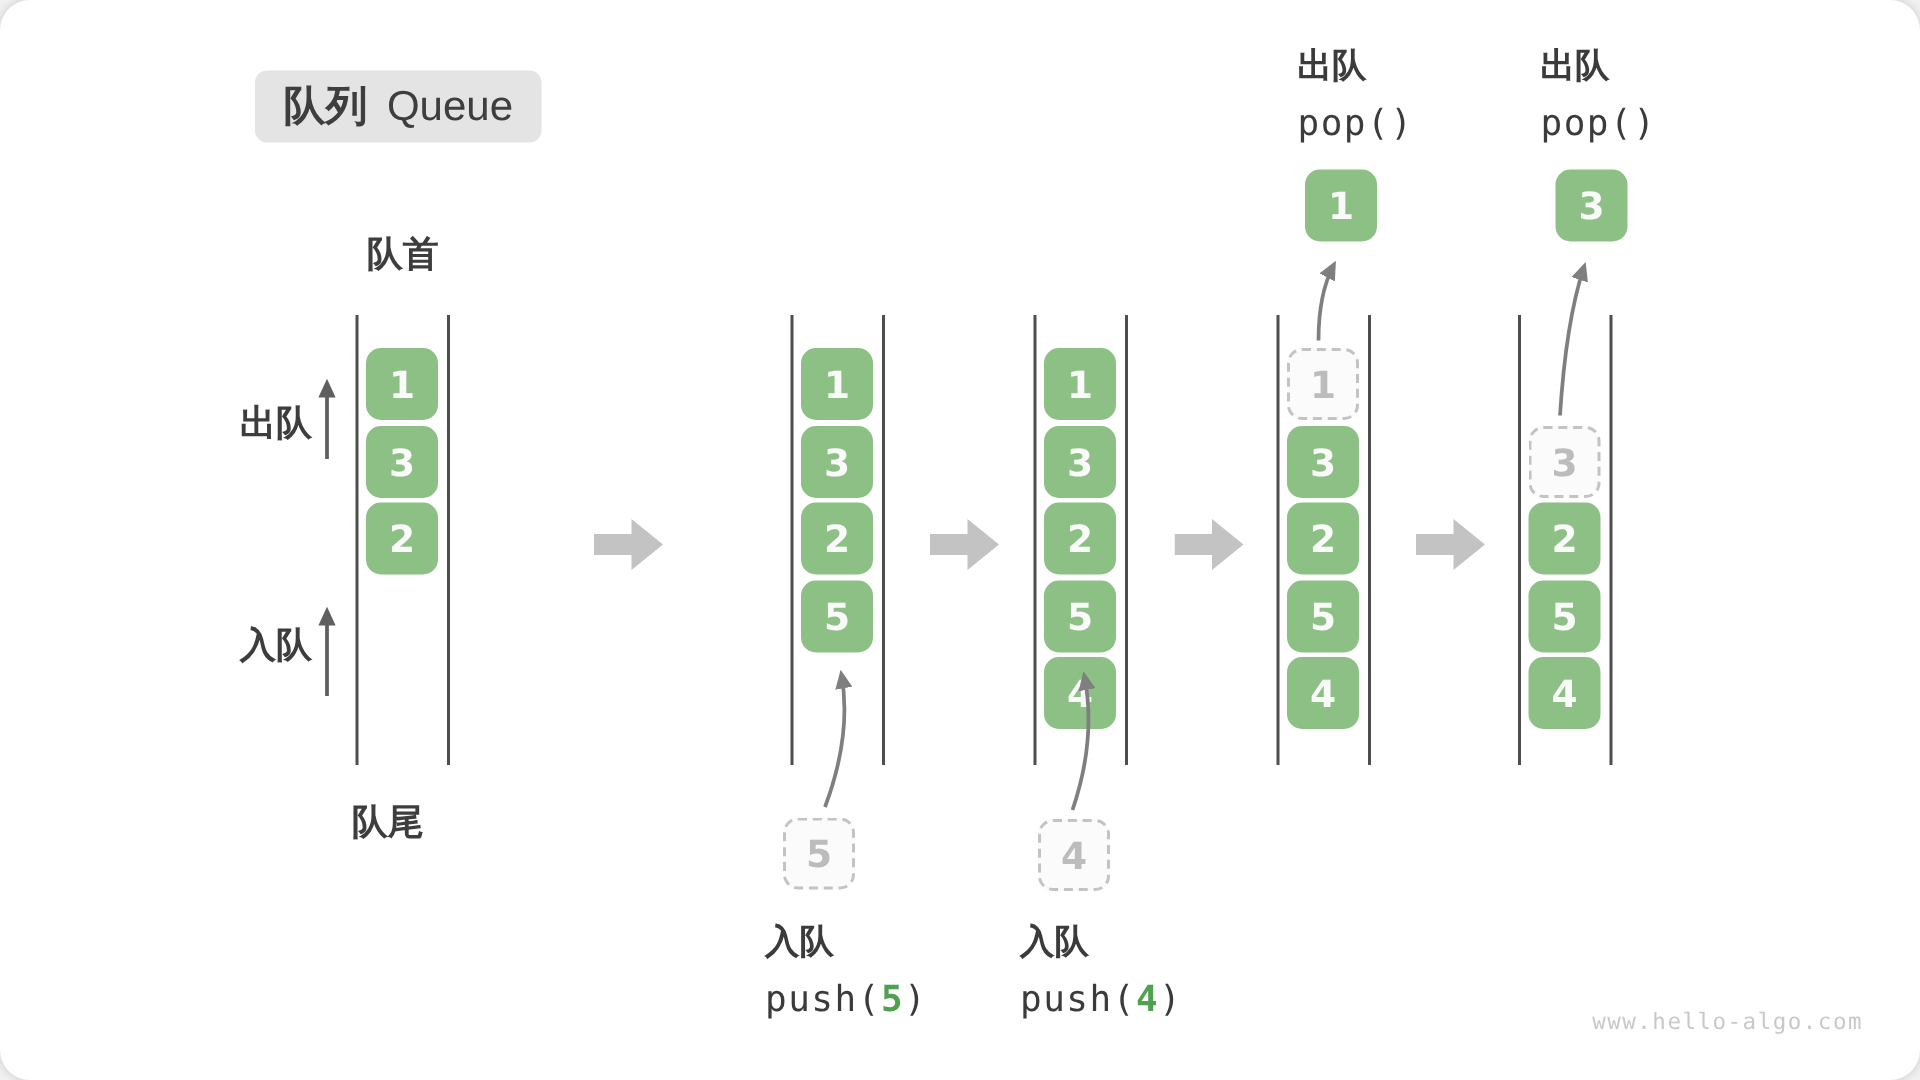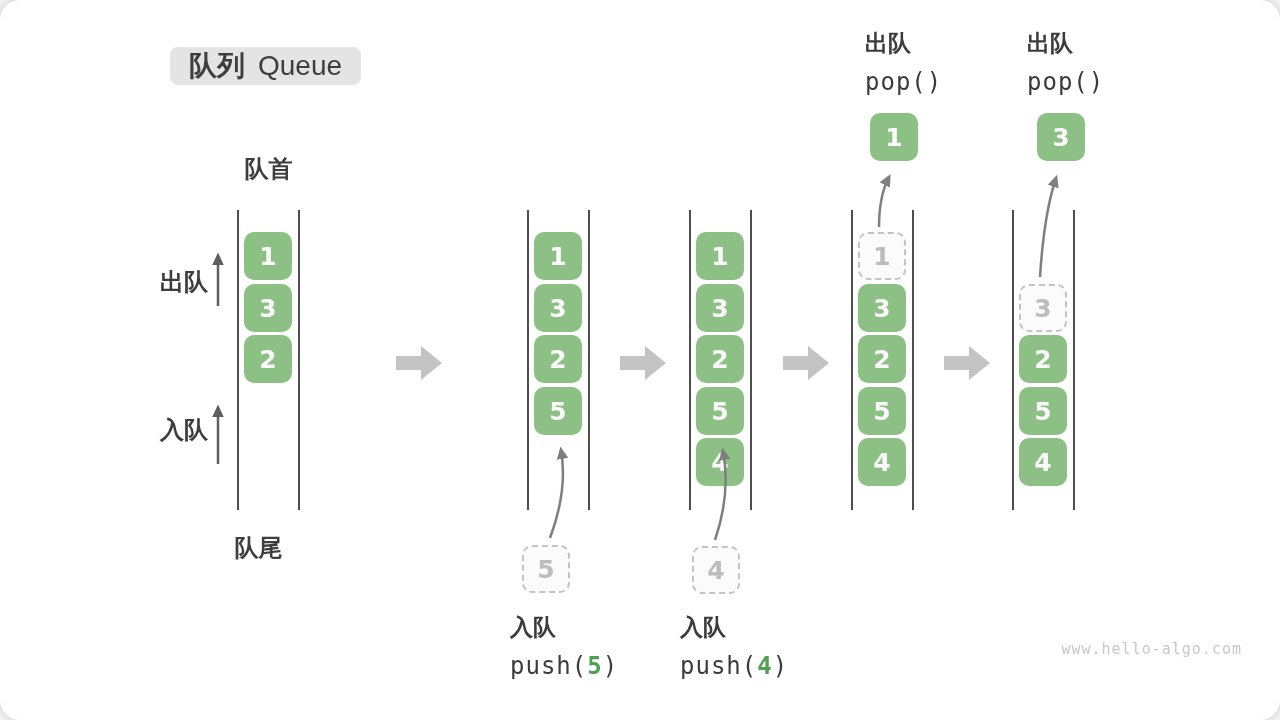--- a/index.html
+++ b/index.html
@@ -3,21 +3,21 @@
 <meta charset="utf-8">
 <style>
   html,body { margin:0; padding:0; width:1280px; height:720px; background:#f1f1f1; overflow:hidden; }
   .card {
     position:absolute; left:0; top:0; width:1280px; height:720px;
     background:#ffffff; border-radius:20px; box-shadow:0 0 7px rgba(0,0,0,.16);
     font-family:"Liberation Sans", sans-serif;
   }
   
   .title-box {
-    position:absolute; left:170px; top:47px; width:191px; height:38px;
+    position:absolute; left:170px; top:47px; width:191px; height:48px;
     background:#e4e4e4; border-radius:8px;
     display:flex; align-items:center; justify-content:center; gap:13px;
     color:#3e3e3e; font-size:28px;
   }
   .title-zh { font-weight:700; }
   .title-en { font-weight:400; }
 
   
   .side-label { position:absolute; font-size:24px; font-weight:700; color:#3d3d3d; }
   .chan-label { position:absolute; width:63px; text-align:center; font-size:24px; font-weight:700; color:#3d3d3d; }
@@ -41,21 +41,21 @@
 
   
   .op-label { position:absolute; color:#3b3b3b; }
   .op-zh   { font-size:23px; font-weight:700; margin-bottom:9px; }
   .op-code { font:400 24px "DejaVu Sans Mono", monospace; letter-spacing:1px; }
   .op-code .arg { color:#4fa04f; font-weight:700; }
 
   .overlay { position:absolute; left:0; top:0; width:1280px; height:720px; pointer-events:none; }
 
   .watermark {
-    position:absolute; right:38px; top:640px;
+    position:absolute; right:38px; top:672px;
     font:400 15px "DejaVu Sans Mono", monospace; color:#c8c8c8; letter-spacing:1px;
   }
 </style>
 </head>
 <body>
 
 <div class="card">
 
   <div class="title-box">
     <span class="title-zh">队列</span>

